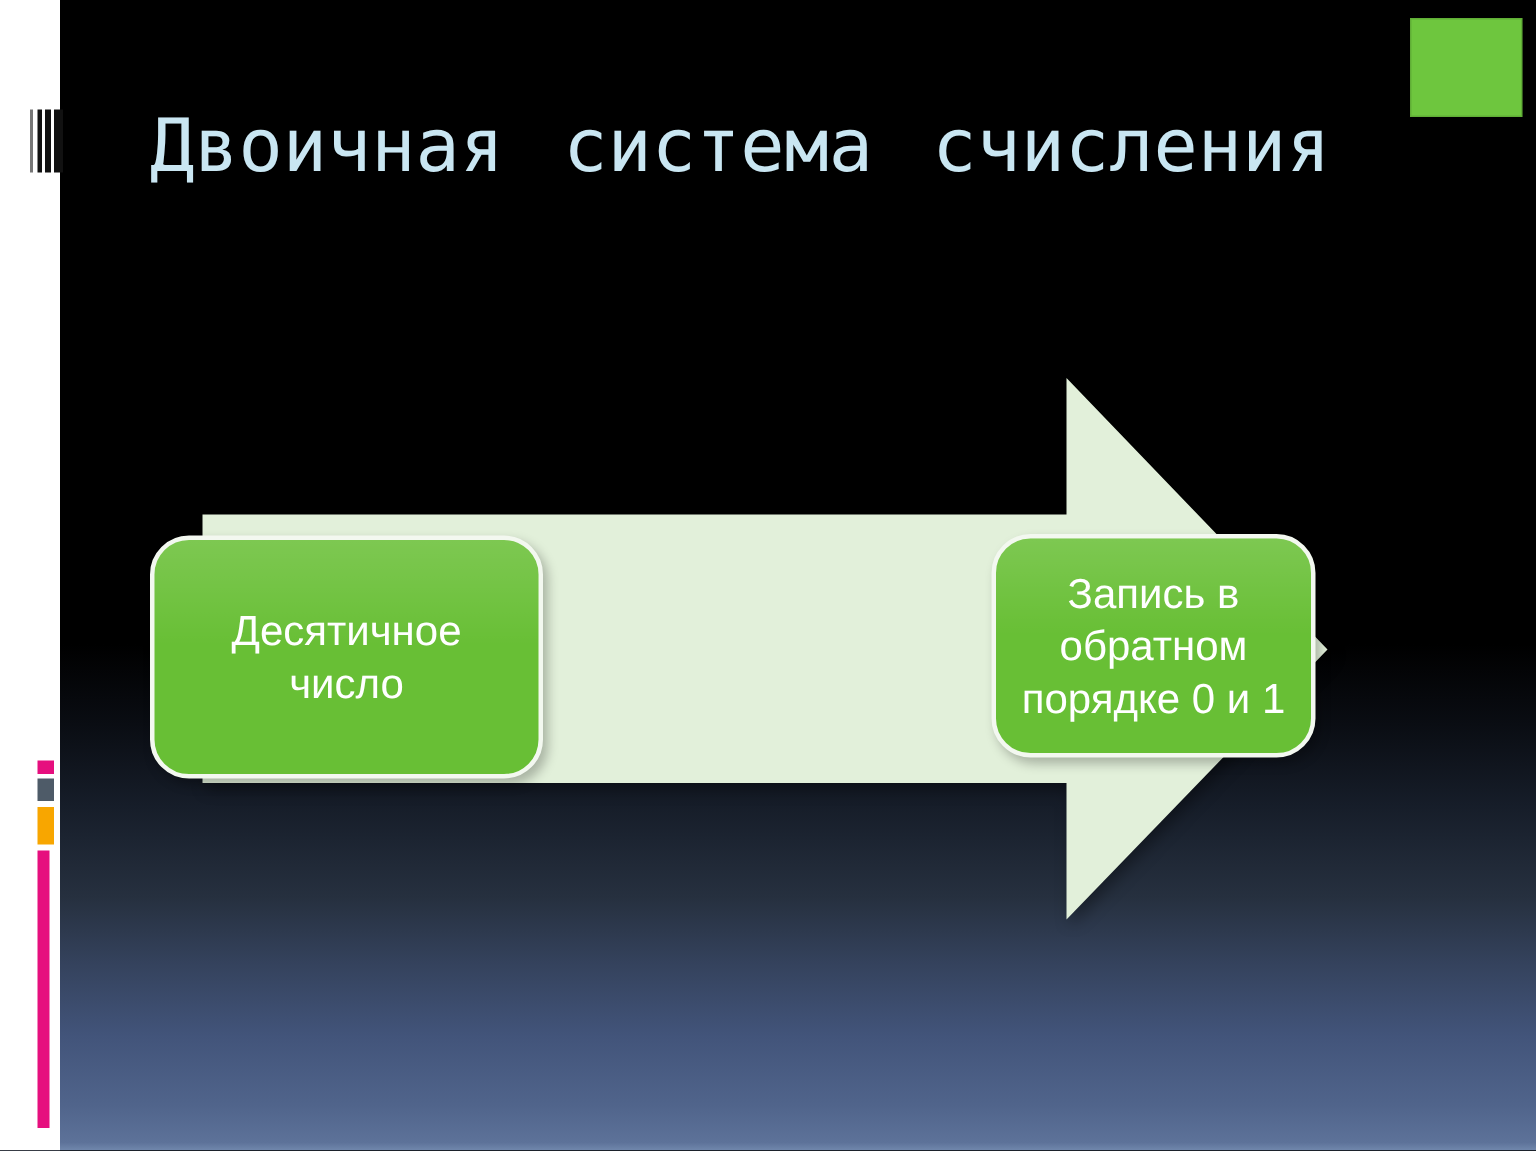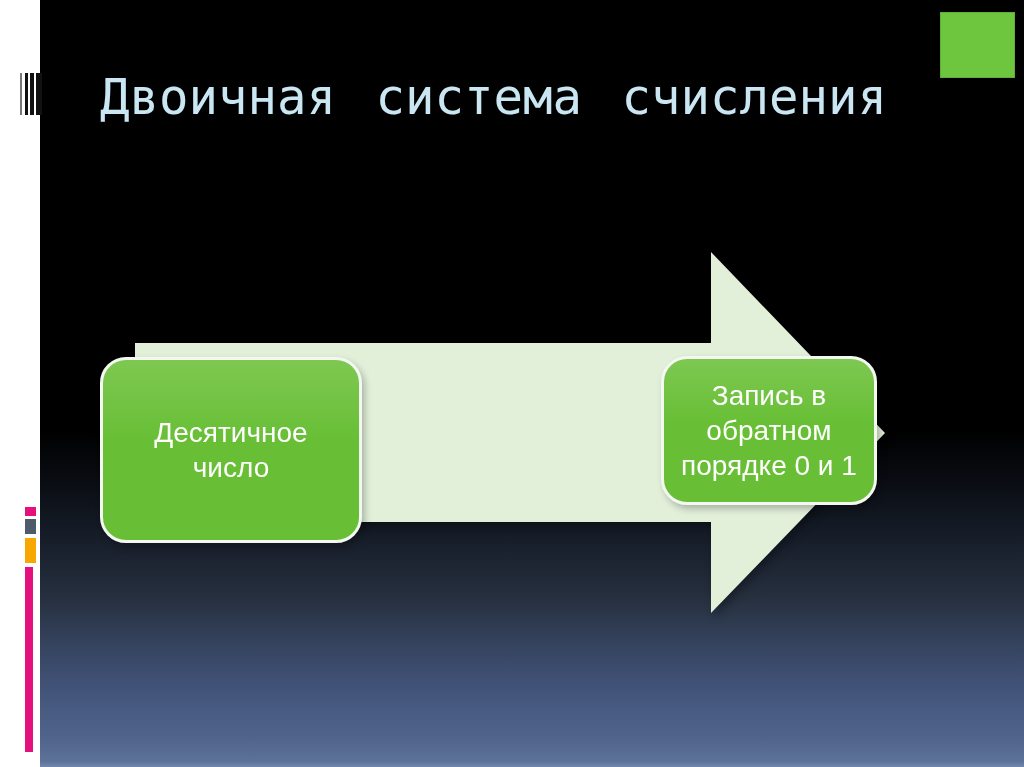--- a/index.html
+++ b/index.html
@@ -72,21 +72,21 @@
   .step {
     position: absolute;
     border: 3px solid #f3f8f0;
     border-radius: 26px;
     box-sizing: border-box;
     background-color: var(--fill, #66bd33);
     background-image: linear-gradient(180deg, rgba(255,255,255,0.14), rgba(255,255,255,0) 45%);
     box-shadow: 3px 4px 7px rgba(0,0,0,0.25);
     display: flex; align-items: center; justify-content: center;
   }
-  .step-1 { left: 100px; top: 357px; width: 262px; height: 186px; }
+  .step-1 { left: 100px; top: 357px; width: 262px; height: 162px; }
   .step-2 { left: 382px; top: 357px; width: 261px; height: 146px; }
   .step-3 { left: 661px; top: 356px; width: 216px; height: 149px; }
   .step-label {
     color: #ffffff;
     font-size: 28px;
     line-height: 35px;
     text-align: center;
     white-space: pre-line;
   }
 </style>

